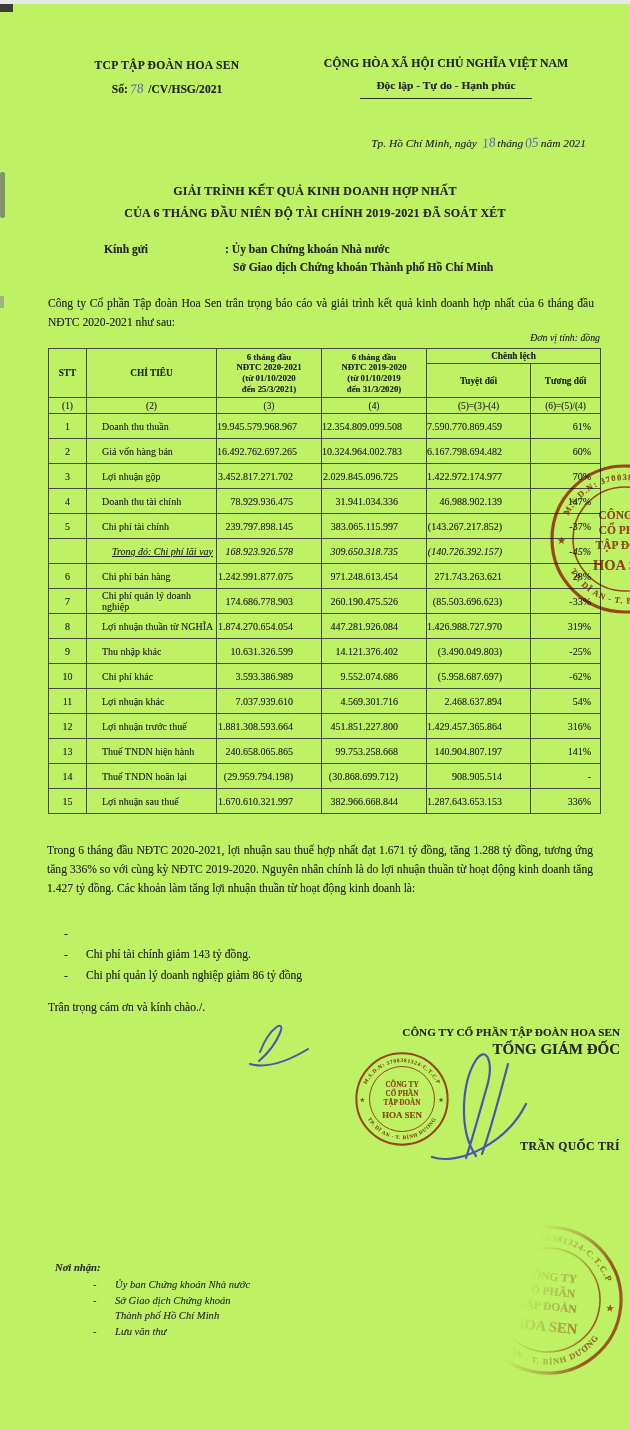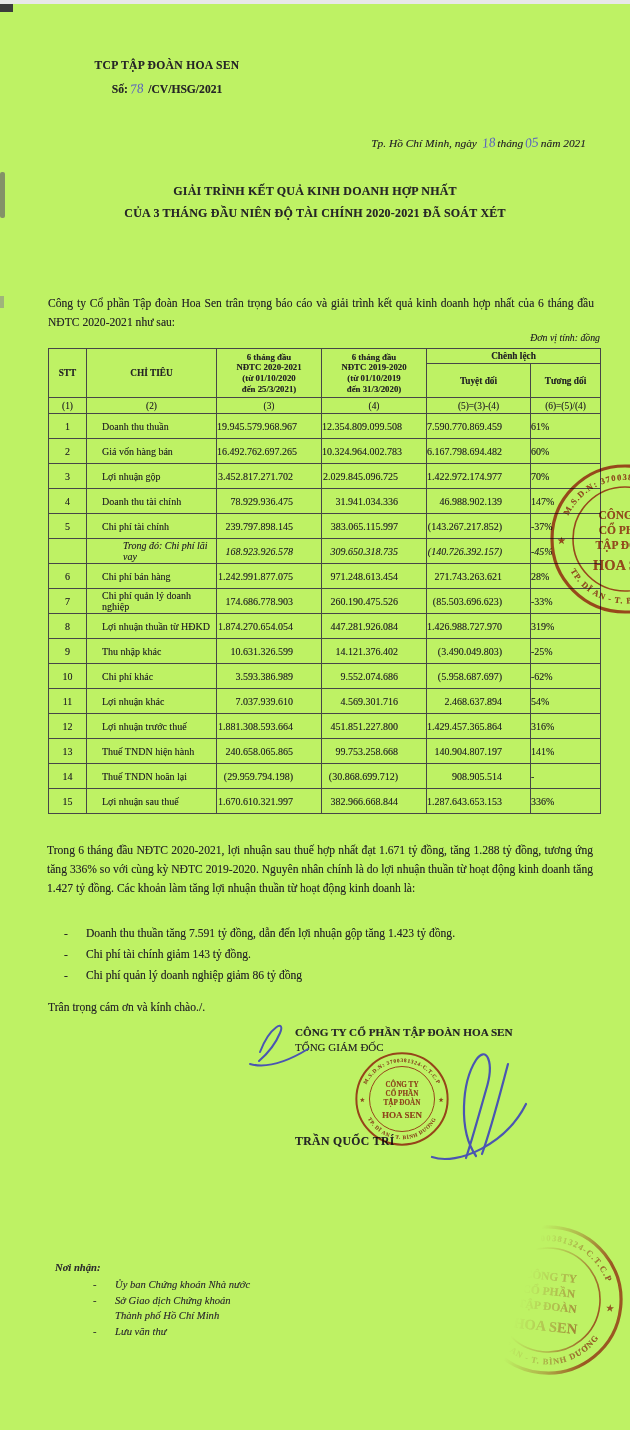--- a/index.html
+++ b/index.html
@@ -37,34 +37,34 @@
   th,td{border:1.1px solid #474747;padding:0;overflow:hidden;}
   th{font-weight:bold;font-size:9.3px;text-align:center;vertical-align:middle;}
   .th-period{font-size:8.8px;line-height:10.6px;font-weight:bold;}
   tr.h1 th{height:14px;}
   tr.h2 th{height:33px;}
   tr.hidx td{height:15px;text-align:center;font-size:9.4px;}
   tbody td{height:24px;vertical-align:middle;}
   .sttc{text-align:center;}
   .lbl{padding-left:15px;}
   .num{text-align:right;padding-right:28px;}
-  .pct{text-align:left;padding-right:9px;}
+  .pct{text-align:right;padding-right:9px;}
   tr.em td{font-style:italic;}
-  tr.em .lbl{padding-left:36px;}
+  tr.em .lbl{padding-left:25px;text-decoration:underline;}
   
   .analysis{position:absolute;left:47px;top:837px;width:546px;font-size:11.6px;
             line-height:19px;text-align:justify;}
   .bullets{position:absolute;left:64px;top:922px;width:520px;font-size:11.6px;}
   .bullet{display:flex;line-height:15px;margin-bottom:6px;}
   .bdash{width:22px;flex:none;}
   .closing{position:absolute;left:48px;top:997px;font-size:11.6px;}
   
-  .sig-block{position:absolute;left:295px;top:1022px;width:312px;text-align:left;}
+  .sig-block{position:absolute;left:308px;top:1022px;width:312px;text-align:right;}
   .sig-company{font-weight:bold;font-size:11.2px;}
-  .sig-role{font-weight:normal;font-size:11px;margin-top:3px;}
+  .sig-role{font-weight:bold;font-size:15px;margin-top:3px;}
   .sig-name{font-weight:bold;font-size:11.7px;margin-top:82px;letter-spacing:.4px;}
   .stamp{position:absolute;mix-blend-mode:multiply;pointer-events:none;}
   .stamp-table{left:545px;top:455px;width:160px;height:160px;opacity:.88;}
   .stamp-sign{left:352px;top:1045px;width:100px;height:100px;opacity:.9;}
   .stamp-bottom{left:468px;top:1216px;width:160px;height:160px;opacity:.8;transform:rotate(6deg);
     -webkit-mask-image:linear-gradient(100deg,rgba(0,0,0,0) 36%,rgba(0,0,0,.4) 58%,rgba(0,0,0,1) 78%);
     mask-image:linear-gradient(100deg,rgba(0,0,0,0) 36%,rgba(0,0,0,.4) 58%,rgba(0,0,0,1) 78%);}
   .sig-stroke{position:absolute;left:412px;top:1040px;width:135px;height:130px;z-index:5;}
   .paraph{position:absolute;left:246px;top:1014px;width:66px;height:52px;z-index:5;}
   
@@ -86,30 +86,42 @@
   <div class="art-e1"></div>
   <div class="art-e2"></div>
 
   <div class="org-block">
     <div class="org-name">TCP TẬP ĐOÀN HOA SEN</div>
     <div class="org-no">
       <span>Số:</span><span class="hand">78</span>
       <span>/CV/HSG/2021</span>
     </div>
   </div>
+  <div class="nat-block">
+    <div class="nat1">CỘNG HÒA XÃ HỘI CHỦ NGHĨA VIỆT NAM</div>
+    <div class="nat2">Độc lập - Tự do - Hạnh phúc</div>
+    <div class="nat-rule"></div>
+  </div>
   <div class="dateline">
     <span>Tp. Hồ Chí Minh, ngày</span>
     <span class="hand">18</span><span>tháng</span><span class="hand">05</span><span>năm 2021</span>
   </div>
 
   <div class="doc-title">
     <div>GIẢI TRÌNH KẾT QUẢ KINH DOANH HỢP NHẤT</div>
-    <div>CỦA 3 THÁNG ĐẦU NIÊN ĐỘ TÀI CHÍNH 2020-2021 ĐÃ SOÁT XÉT</div>
-  </div>
-
+    <div>CỦA 6 THÁNG ĐẦU NIÊN ĐỘ TÀI CHÍNH 2019-2021 ĐÃ SOÁT XÉT</div>
+  </div>
+
+  <div class="salutation">
+    <div class="sal-label">Kính gửi</div>
+    <div class="sal-lines">
+      <div class="l1"><span>:</span> <span>Ủy ban Chứng khoán Nhà nước</span></div>
+      <div class="l2">Sở Giao dịch Chứng khoán Thành phố Hồ Chí Minh</div>
+    </div>
+  </div>
 
   <div class="intro">Công ty Cổ phần Tập đoàn Hoa Sen trân trọng báo cáo và giải trình kết quả kinh doanh hợp nhất của 6 tháng đầu NĐTC 2020-2021 như sau:</div>
   <div class="unit-note">Đơn vị tính: đồng</div>
 
   <div class="fin-table">
     <table>
         <colgroup>
           <col style="width: 38px;">
           <col style="width: 130px;">
           <col style="width: 105px;">
@@ -208,21 +220,21 @@
           <tr>
             <td class="sttc">7</td>
             <td class="lbl">Chi phí quản lý doanh nghiệp</td>
             <td class="num">174.686.778.903</td>
             <td class="num">260.190.475.526</td>
             <td class="num">(85.503.696.623)</td>
             <td class="pct">-33%</td>
           </tr>
           <tr>
             <td class="sttc">8</td>
-            <td class="lbl">Lợi nhuận thuần từ HĐKD</td>
+            <td class="lbl">Lợi nhuận thuần từ NGHĨA</td>
             <td class="num">1.874.270.654.054</td>
             <td class="num">447.281.926.084</td>
             <td class="num">1.426.988.727.970</td>
             <td class="pct">319%</td>
           </tr>
           <tr>
             <td class="sttc">9</td>
             <td class="lbl">Thu nhập khác</td>
             <td class="num">10.631.326.599</td>
             <td class="num">14.121.376.402</td>
@@ -295,21 +307,20 @@
       <text x="80" y="60" text-anchor="middle" font-size="11.5" font-weight="bold" fill="#c4332b">CÔNG TY</text>
       <text x="80" y="75" text-anchor="middle" font-size="11.5" font-weight="bold" fill="#c4332b">CỔ PHẦN</text>
       <text x="80" y="90" text-anchor="middle" font-size="11.5" font-weight="bold" fill="#c4332b">TẬP ĐOÀN</text>
       <text x="80" y="111" text-anchor="middle" font-size="14.5" font-weight="bold" fill="#c4332b">HOA SEN</text>
     </svg></div>
 
   <div class="analysis">Trong 6 tháng đầu NĐTC 2020-2021, lợi nhuận sau thuế hợp nhất đạt 1.671 tỷ đồng, tăng 1.288 tỷ đồng, tương ứng tăng 336% so với cùng kỳ NĐTC 2019-2020. Nguyên nhân chính là do lợi nhuận thuần từ hoạt động kinh doanh tăng 1.427 tỷ đồng. Các khoản làm tăng lợi nhuận thuần từ hoạt động kinh doanh là:</div>
   <div class="bullets">
       <div class="bullet">
         <span class="bdash">-</span>
-        <span>Doanh thu thuần tăng 7.591 tỷ đồng, dẫn đến lợi nhuận gộp tăng 1.423 tỷ đồng.</span>
       </div>
       <div class="bullet">
         <span class="bdash">-</span>
         <span>Chi phí tài chính giảm 143 tỷ đồng.</span>
       </div>
       <div class="bullet">
         <span class="bdash">-</span>
         <span>Chi phí quản lý doanh nghiệp giảm 86 tỷ đồng</span>
       </div>
     </div>

